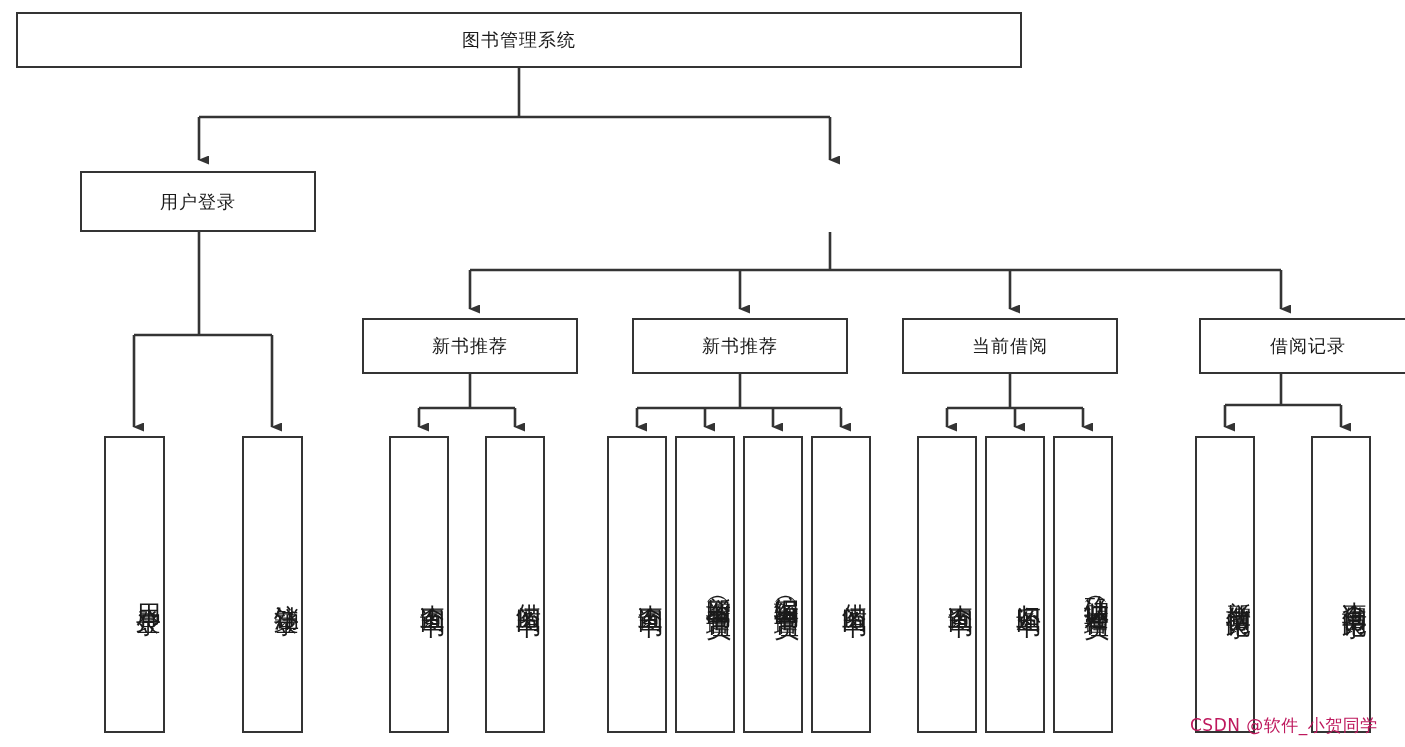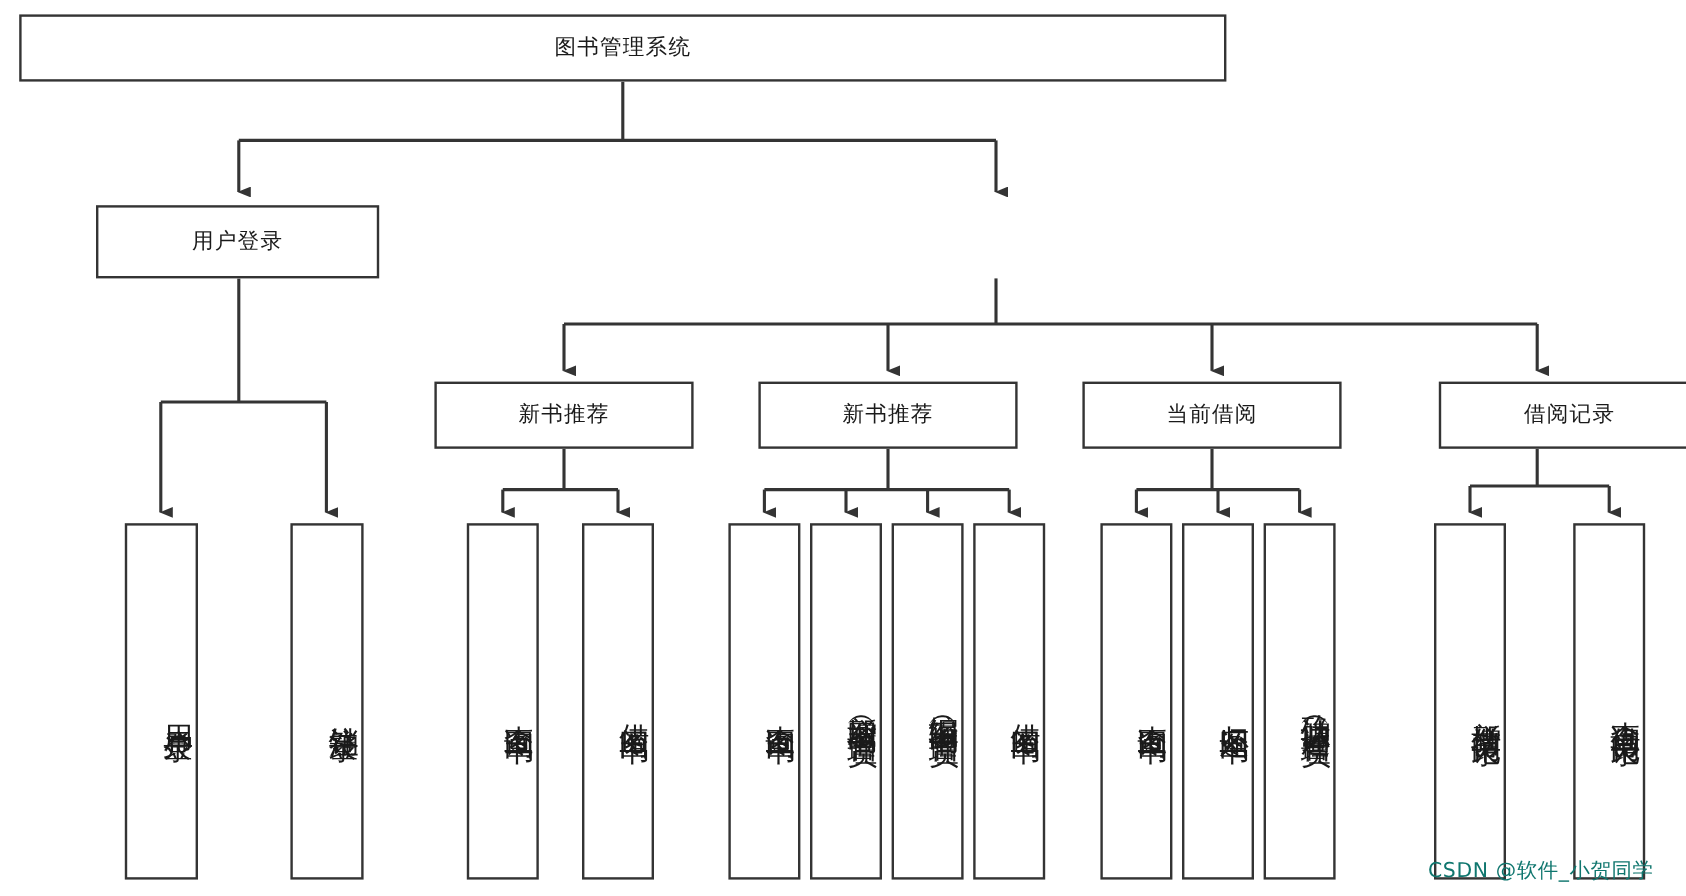--- a/index.html
+++ b/index.html
@@ -53,21 +53,21 @@
     align-items: flex-start;
     justify-content: center;
   }
   .node.vert .label {
     writing-mode: vertical-rl;
     text-orientation: upright;
     white-space: normal;
   }
   .watermark {
     position: absolute;
-    color: #0f766e;
+    color: #be185d;
     font-size: 17px;
     letter-spacing: 0.5px;
     font-family: "DejaVu Sans", "Liberation Sans", sans-serif;
     white-space: nowrap;
   }
 </style>
 </head>
 <body>
 
 <div id="diagram-root">

